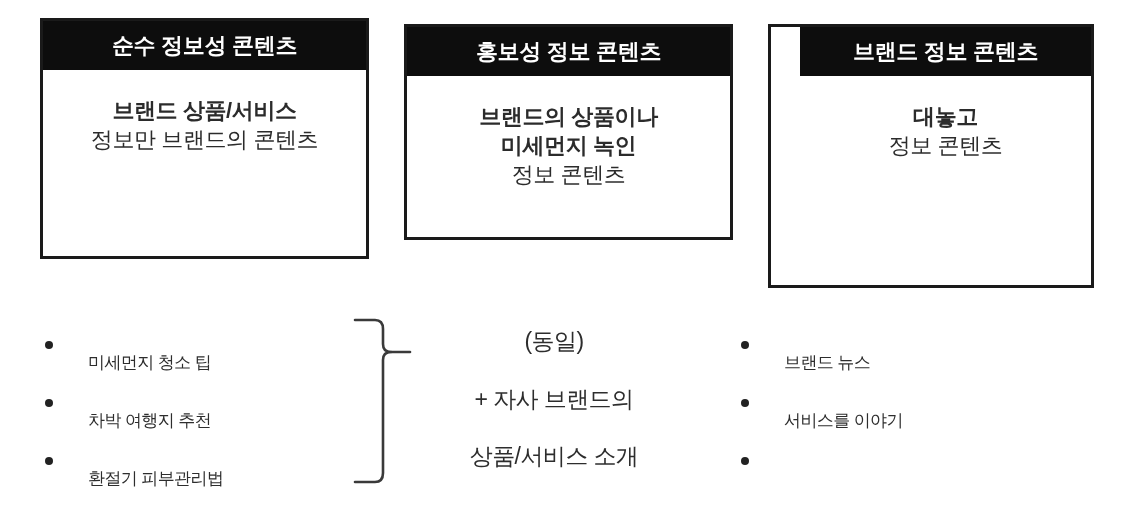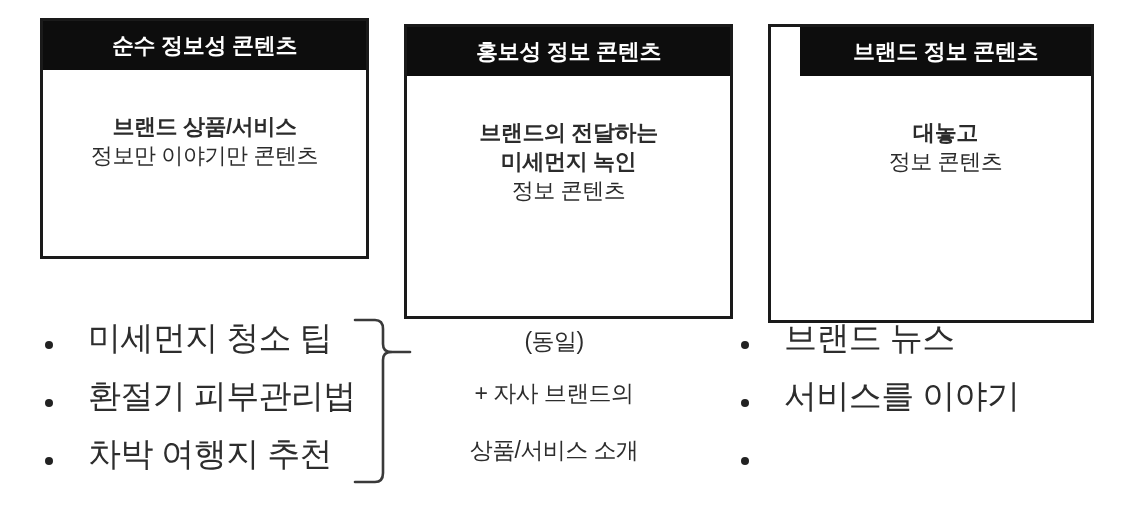--- a/index.html
+++ b/index.html
@@ -48,52 +48,51 @@
   }
   .card-body {
     flex: 1 1 auto;
     display: flex;
     flex-direction: column;
     align-items: center;
     justify-content: flex-start;
     padding-top: 26px;
     text-align: center;
     line-height: 1.32;
-    margin-top: 16px;
   }
   .card-body .line {
     display: block;
     font-size: 22px;
     letter-spacing: -0.4px;
     white-space: nowrap;
   }
   .card-body .line.bold { font-weight: bold; }
   .card-body .line.normal { font-weight: normal; }
 
   
   #card-0 { left: 40px;  top: 18px; width: 329px; height: 241px; }
-  #card-1 { left: 404px; top: 24px; width: 329px; height: 295px; }
-  #card-2 { left: 768px; top: 24px; width: 326px; height: 299px; padding-left: 29px; }
+  #card-1 { left: 404px; top: 24px; width: 329px; height: 216px; }
+  #card-2 { left: 768px; top: 24px; width: 326px; height: 264px; padding-left: 29px; }
 
   
   .bullet-list {
     position: absolute;
     list-style: none;
     margin: 0;
     padding: 0;
   }
   #list-0 { left: 40px;  top: 316px; width: 300px; }
   #list-2 { left: 736px; top: 316px; width: 310px; }
 
   .bullet-item {
     position: relative;
     height: 58px;
     display: flex;
-    align-items: flex-start;
-    font-size: 33px;
+    align-items: flex-end;
+    font-size: 17px;
     letter-spacing: -0.6px;
     white-space: nowrap;
     color: #2d2d2d;
   }
   .bullet-dot {
     position: absolute;
     left: 5px;
     top: 50%;
     width: 8px;
     height: 8px;
@@ -112,21 +111,21 @@
     text-align: center;
   }
   #middle-block .mline {
     display: block;
     font-size: 23px;
     letter-spacing: -0.6px;
     white-space: nowrap;
     color: #2d2d2d;
   }
   #middle-block .mline.m0 { margin-top: 10px; }
-  #middle-block .mline.m1 { margin-top: 21px; }
+  #middle-block .mline.m1 { margin-top: 27px; }
   #middle-block .mline.m2 { margin-top: 26px; }
 
   
   #brace {
     position: absolute;
     left: 350px;
     top: 312px;
     width: 68px;
     height: 178px;
   }
@@ -134,53 +133,53 @@
 </style>
 </head>
 <body>
 
 <div id="slide">
 
   <div class="card" id="card-0">
     <div class="card-header">순수 정보성 콘텐츠</div>
     <div class="card-body">
       <span class="line bold">브랜드 상품/서비스</span>
-      <span class="line normal">정보만 이야기만 콘텐츠</span>
+      <span class="line normal">정보만 브랜드의 콘텐츠</span>
     </div>
   </div>
 
   <div class="card" id="card-1">
     <div class="card-header">홍보성 정보 콘텐츠</div>
     <div class="card-body">
-      <span class="line bold">브랜드의 전달하는</span>
+      <span class="line bold">브랜드의 상품이나</span>
       <span class="line bold">미세먼지 녹인</span>
       <span class="line normal">정보 콘텐츠</span>
     </div>
   </div>
 
   <div class="card" id="card-2">
     <div class="card-header">브랜드 정보 콘텐츠</div>
     <div class="card-body">
       <span class="line bold">대놓고</span>
       <span class="line normal">정보 콘텐츠</span>
     </div>
   </div>
 
   <ul class="bullet-list" id="list-0">
     <li class="bullet-item">
       <span class="bullet-dot"></span>
       <span class="bullet-text">미세먼지 청소 팁</span>
     </li>
     <li class="bullet-item">
       <span class="bullet-dot"></span>
+      <span class="bullet-text">차박 여행지 추천</span>
+    </li>
+    <li class="bullet-item">
+      <span class="bullet-dot"></span>
       <span class="bullet-text">환절기 피부관리법</span>
-    </li>
-    <li class="bullet-item">
-      <span class="bullet-dot"></span>
-      <span class="bullet-text">차박 여행지 추천</span>
     </li>
   </ul>
 
   <div id="brace">
     <svg viewBox="0 0 68 178" xmlns="http://www.w3.org/2000/svg" aria-hidden="true">
       <path d="M 5 8
                L 25 8
                Q 33 8 33 17
                L 33 32
                Q 33 40 41 40

